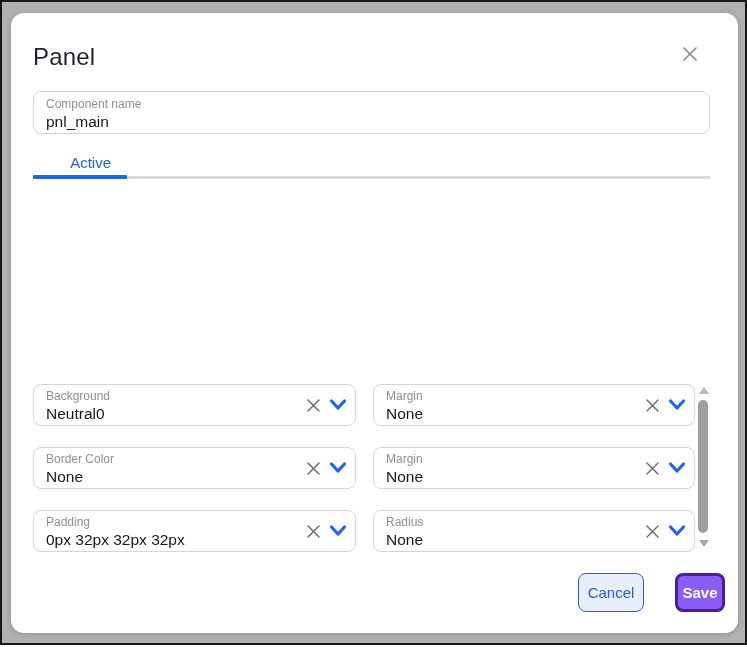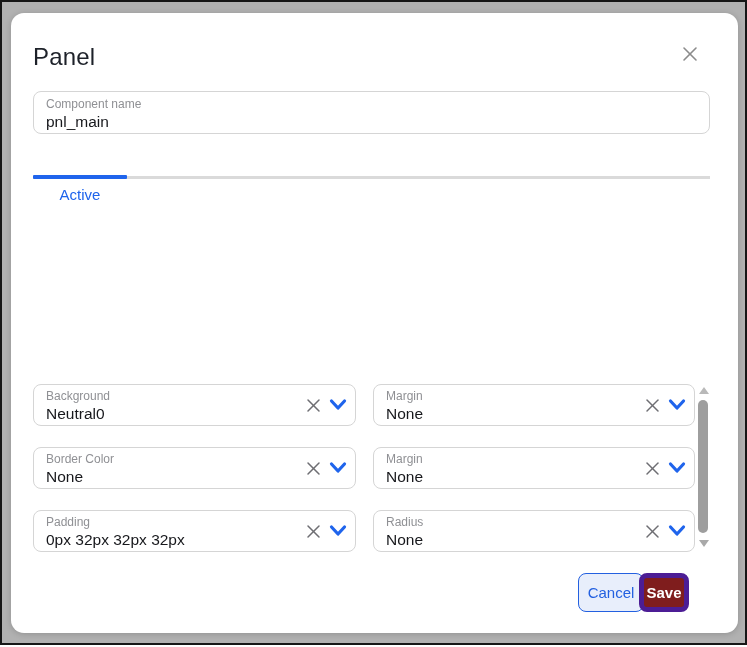--- a/index.html
+++ b/index.html
@@ -55,28 +55,27 @@
   }
   .field-value {
     display: block;
     font-size: 15.5px;
     color: #17181c;
     line-height: 20px;
   }
   
   .tab {
     position: absolute;
-    left: 22px; top: 135px;
+    left: 6px; top: 135px;
     width: 94px; height: 28px;
-    text-align: center;
+    text-align: right;
     font-size: 15px;
     color: #1f64ec;
     background: none; border: none;
     cursor: pointer;
-    margin-top: 32px;
   }
   .tab-divider {
     position: absolute;
     left: 22px; top: 163px;
     width: 677px; height: 3px;
     background: #dadada;
   }
   .tab-indicator {
     position: absolute;
     left: 22px; top: 162px;
@@ -158,24 +157,24 @@
   }
   .btn-cancel {
     left: 567px;
     width: 66px;
     background: #e8eefb;
     border: 1px solid #2360e0;
     color: #2360e0;
     font-weight: 500;
   }
   .btn-save {
-    left: 628px;
+    left: 664px;
     width: 50px;
-    background: #7f1d1d;
-    border: 5px solid #4c1d95;
+    background: #8b5cf6;
+    border: 3px solid #4c1d95;
     color: #ffffff;
     font-weight: 600;
   }
 </style>
 </head>
 <body>
 
 <div class="frame">
   <div class="modal">
 

